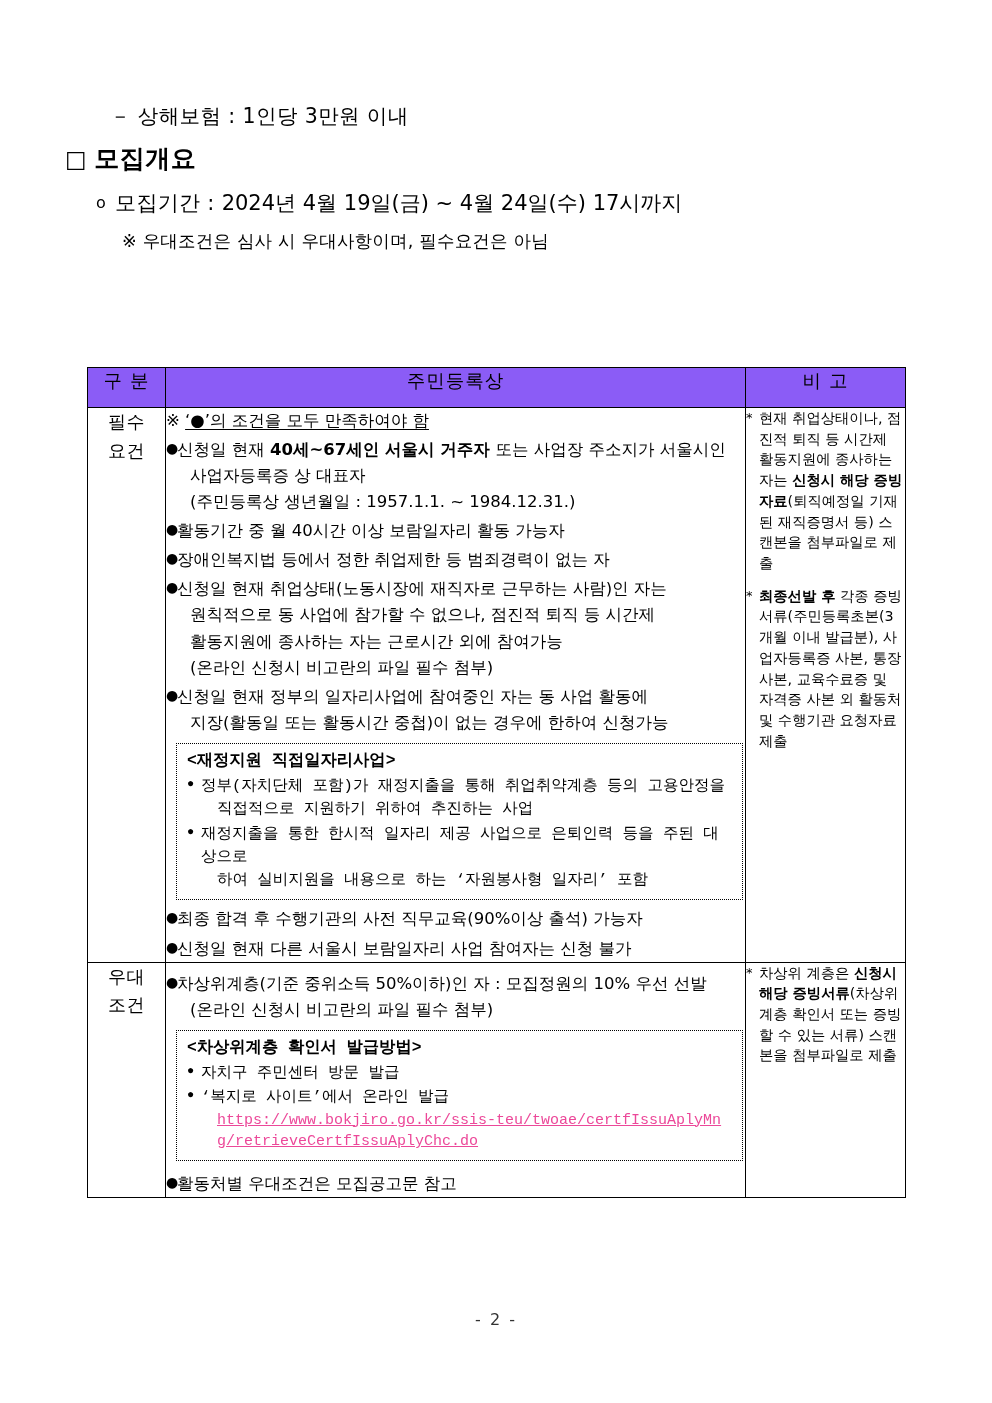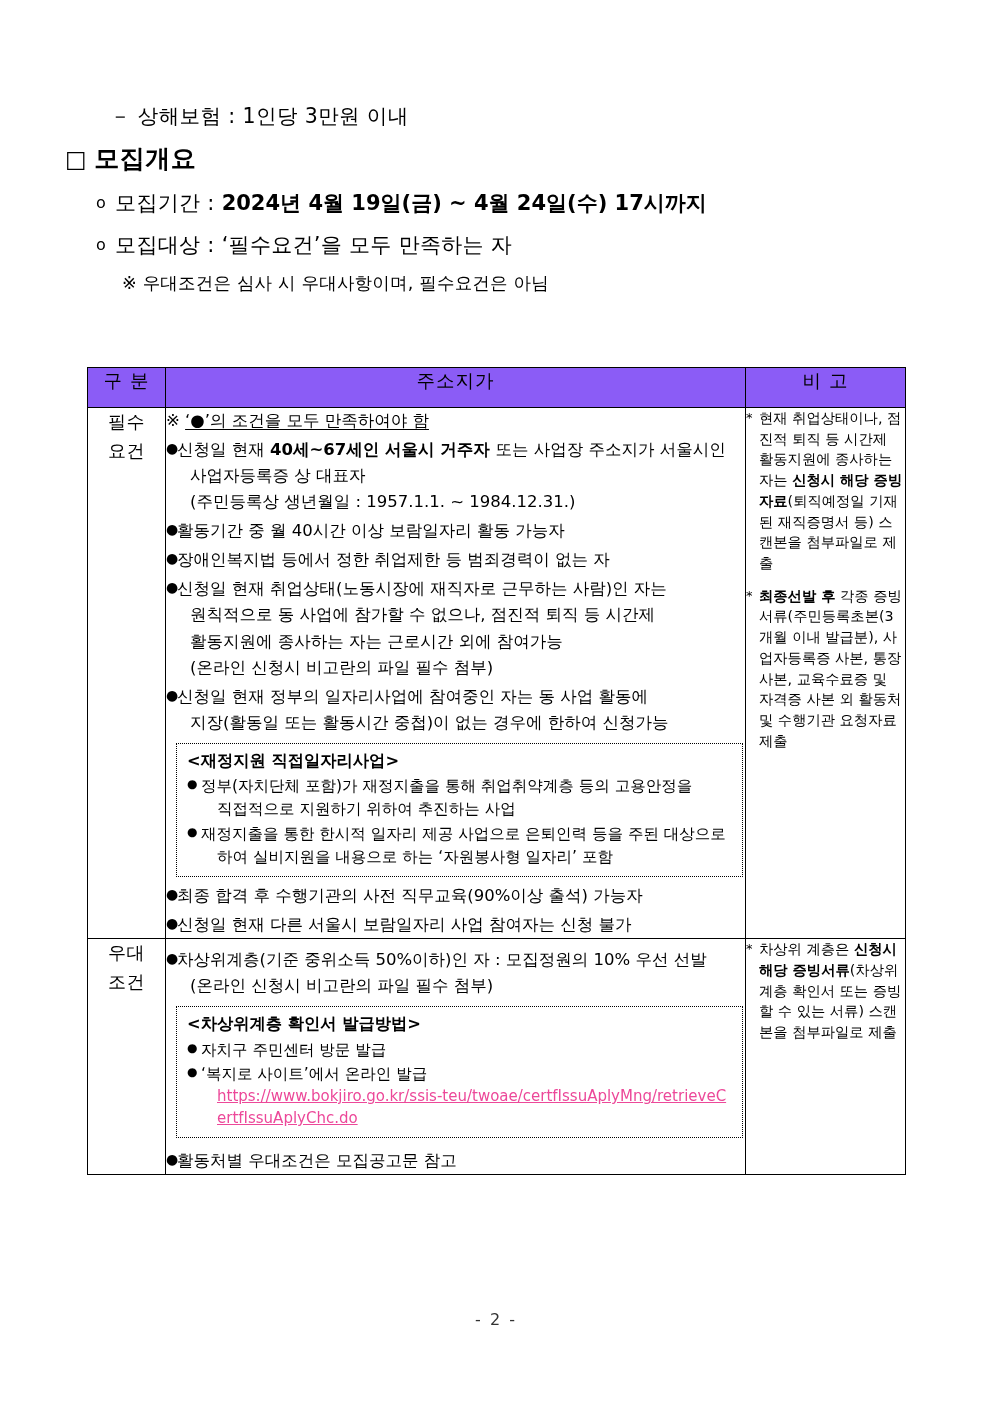--- a/index.html
+++ b/index.html
@@ -59,21 +59,21 @@
     line-height: 1.25;
     white-space: nowrap;
   }
   .bullet-o .mark {
     font-size: 16px;
     margin-right: 9px;
     position: relative;
     top: -2px;
   }
   .bullet-o .bold {
-    font-weight: bold;
+    font-weight: normal;
     letter-spacing: 0px;
   }
   .note-star {
     margin-left: 122px;
     margin-top: 15px;
     font-size: 17.5px;
     letter-spacing: 0.2px;
     line-height: 1.25;
     white-space: nowrap;
   }
@@ -156,20 +156,21 @@
   }
   .bold { font-weight: bold; }
 
   
   .dbox {
     border: 1px dotted #000;
     margin: 7px 2px 6px 10px;
     padding: 5px 8px 7px 10px;
     font-size: 15.5px;
     line-height: 1.5;
+    font-family: Liberation Mono, monospace;
   }
   .dbox .dbox-title {
     font-weight: bold;
     font-size: 16.3px;
     margin-bottom: 2px;
   }
   .dbox .dbox-li {
     position: relative;
     padding-left: 14px;
     margin-top: 1px;
@@ -230,37 +231,34 @@
 
     <div class="heading-sq">
       <span class="sq">□</span><span>모집개요</span>
     </div>
 
 
     <div class="bullet-o">
       <span class="mark">o</span><span>모집기간 : </span><span class="bold">2024년 4월 19일(금) ~ 4월 24일(수) 17시까지</span>
     </div>
 
-    <div class="bullet-o">
-      <span class="mark">o</span><span>모집대상 : </span><span>‘필수요건’을 모두 만족하는 자</span>
-    </div>
 
     <div class="note-star">※ 우대조건은 심사 시 우대사항이며, 필수요건은 아님</div>
   </div>
 
   <table class="main">
     <colgroup>
       <col class="c-gubun">
       <col class="c-detail">
       <col class="c-bigo">
     </colgroup>
     <thead>
       <tr>
         <th>구 분</th>
-        <th>주소지가</th>
+        <th>주민등록상</th>
         <th>비 고</th>
       </tr>
     </thead>
     <tbody>
 
       <tr>
         <td class="gubun">
           <span>필수</span><br>
           <span>요건</span>
         </td>

